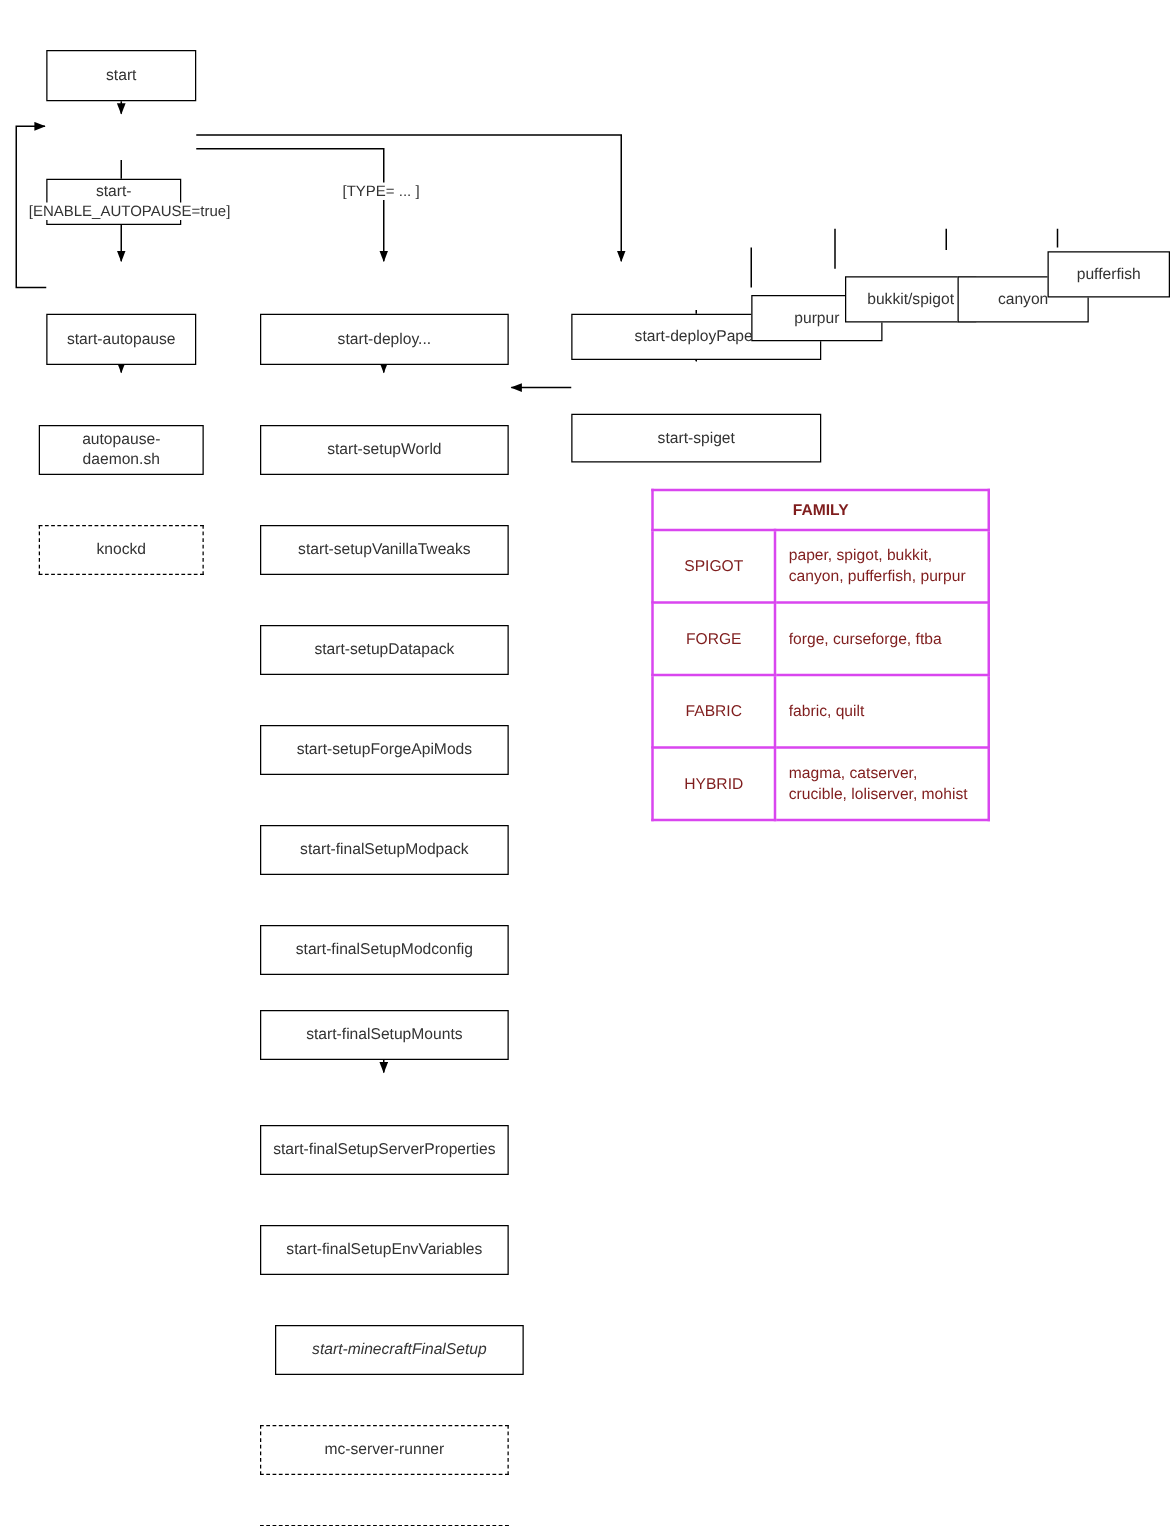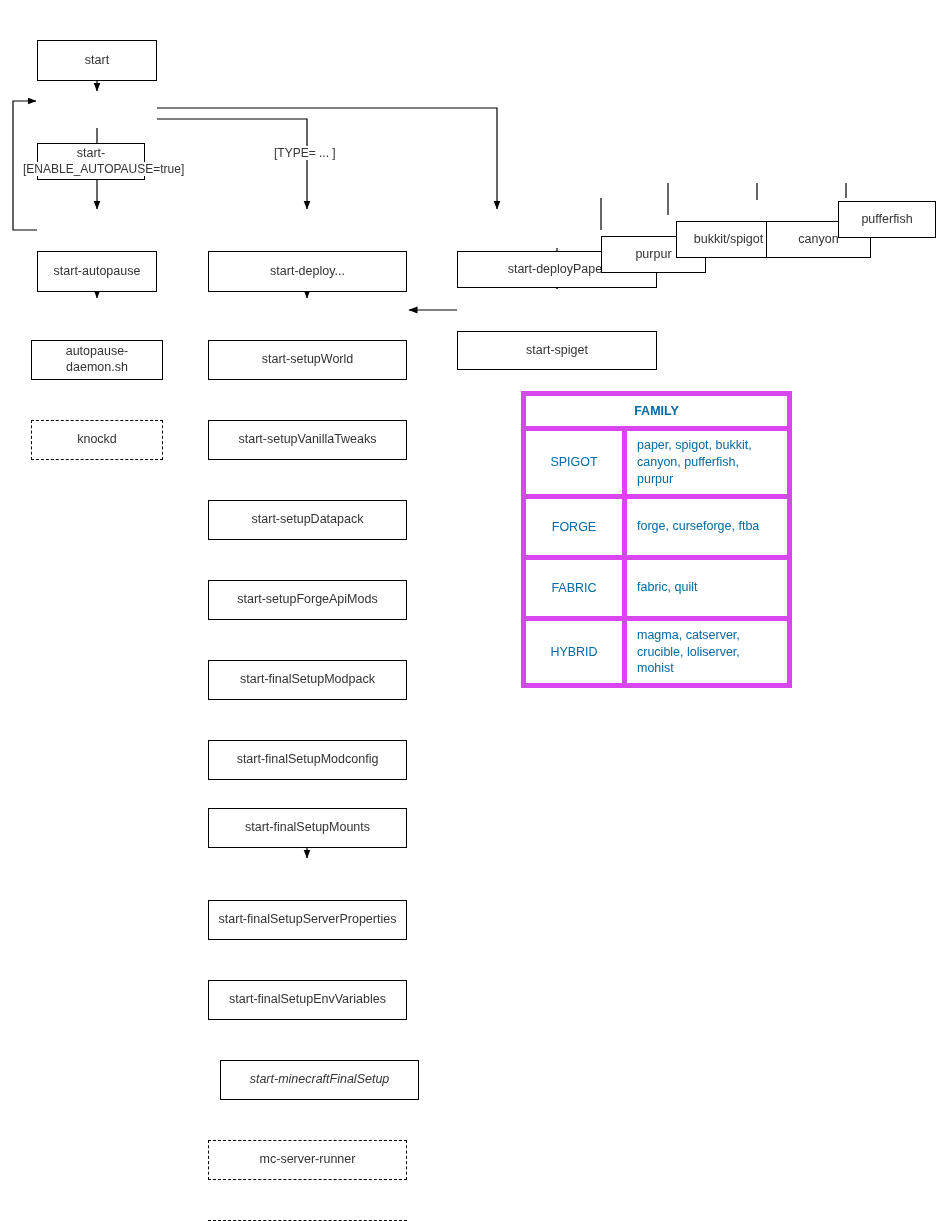--- a/index.html
+++ b/index.html
@@ -62,22 +62,22 @@
   #family-table {
     position: absolute;
     left: 521px;
     top: 391px;
     width: 271px;
     border-collapse: collapse;
     background: #ffffff;
     z-index: 5;
   }
   #family-table td, #family-table th {
-    border: 5px solid #d946ef;
-    color: #0369a1;
+    border: 2px solid #d946ef;
+    color: #7f1d1d;
     font-weight: normal;
     font-size: 12.5px;
     vertical-align: middle;
   }
   #family-table th.family-title {
     text-align: center;
     font-weight: bold;
     font-size: 12.5px;
     height: 26px;
     padding: 2px 4px;

